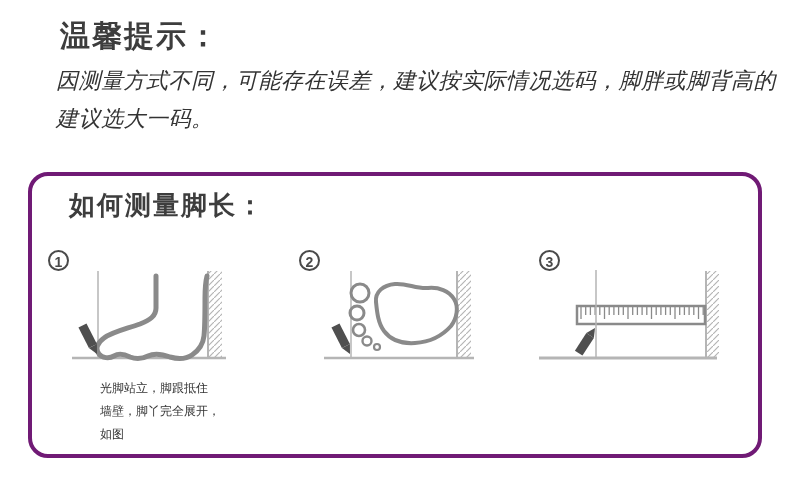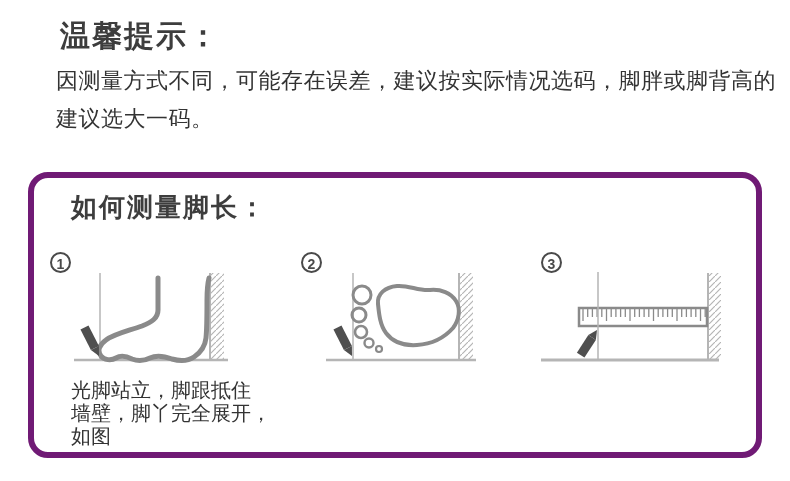--- a/index.html
+++ b/index.html
@@ -10,26 +10,26 @@
     font-family: "Liberation Sans", "DejaVu Sans", sans-serif;
     position: relative; overflow: hidden;
   }
   .notice-title {
     position: absolute; left: 60px; top: 16px; margin: 0;
     font-size: 30px; font-weight: bold; color: #3d3d3d; letter-spacing: 2px;
   }
   .notice-body {
     position: absolute; left: 56px; top: 62px; margin: 0;
     font-size: 22px; line-height: 38px; color: #333333;
-    white-space: pre-line; letter-spacing: 0.5px;
+    white-space: pre-line; letter-spacing: 0.5px; font-style: italic;
   }
   .measure-box {
     position: absolute; left: 28px; top: 172px;
     width: 734px; height: 286px;
-    border: 6px solid #701a75; border-radius: 20px; background: #ffffff;
+    border: 4px solid #701a75; border-radius: 20px; background: #ffffff;
   }
   .measure-title {
     position: absolute; left: 37px; top: 12px; margin: 0;
     font-size: 26px; font-weight: bold; color: #3d3d3d; letter-spacing: 2px;
   }
   .step { position: absolute; top: 74px; width: 245px; height: 205px; }
   .step1 { left: 16px; }
   .step2 { left: 267px; }
   .step3 { left: 507px; }
   .step-num {
@@ -38,22 +38,23 @@
     border: 2px solid #4a4a4a; border-radius: 50%;
     color: #4a4a4a; font-weight: bold; font-size: 14px;
     line-height: 21px; text-align: center;
   }
   .illus { position: absolute; top: 12px; }
   .step1 .illus { left: 16px; }
   .step2 .illus { left: 5px; }
   .step3 .illus { left: 0; }
   .caption {
     position: absolute; top: 127px;
-    font-size: 20px; line-height: 23px; color: #333333;
+    font-size: 12px; line-height: 23px; color: #333333;
     white-space: pre-line;
+    margin-left: 31px;
   }
   .step1 .caption { left: 21px; }
   .step2 .caption { left: 18px; }
   .step3 .caption { left: 23px; }
 </style>
 </head>
 <body>
 
 <svg width="0" height="0" style="position:absolute" aria-hidden="true">
   <defs>

